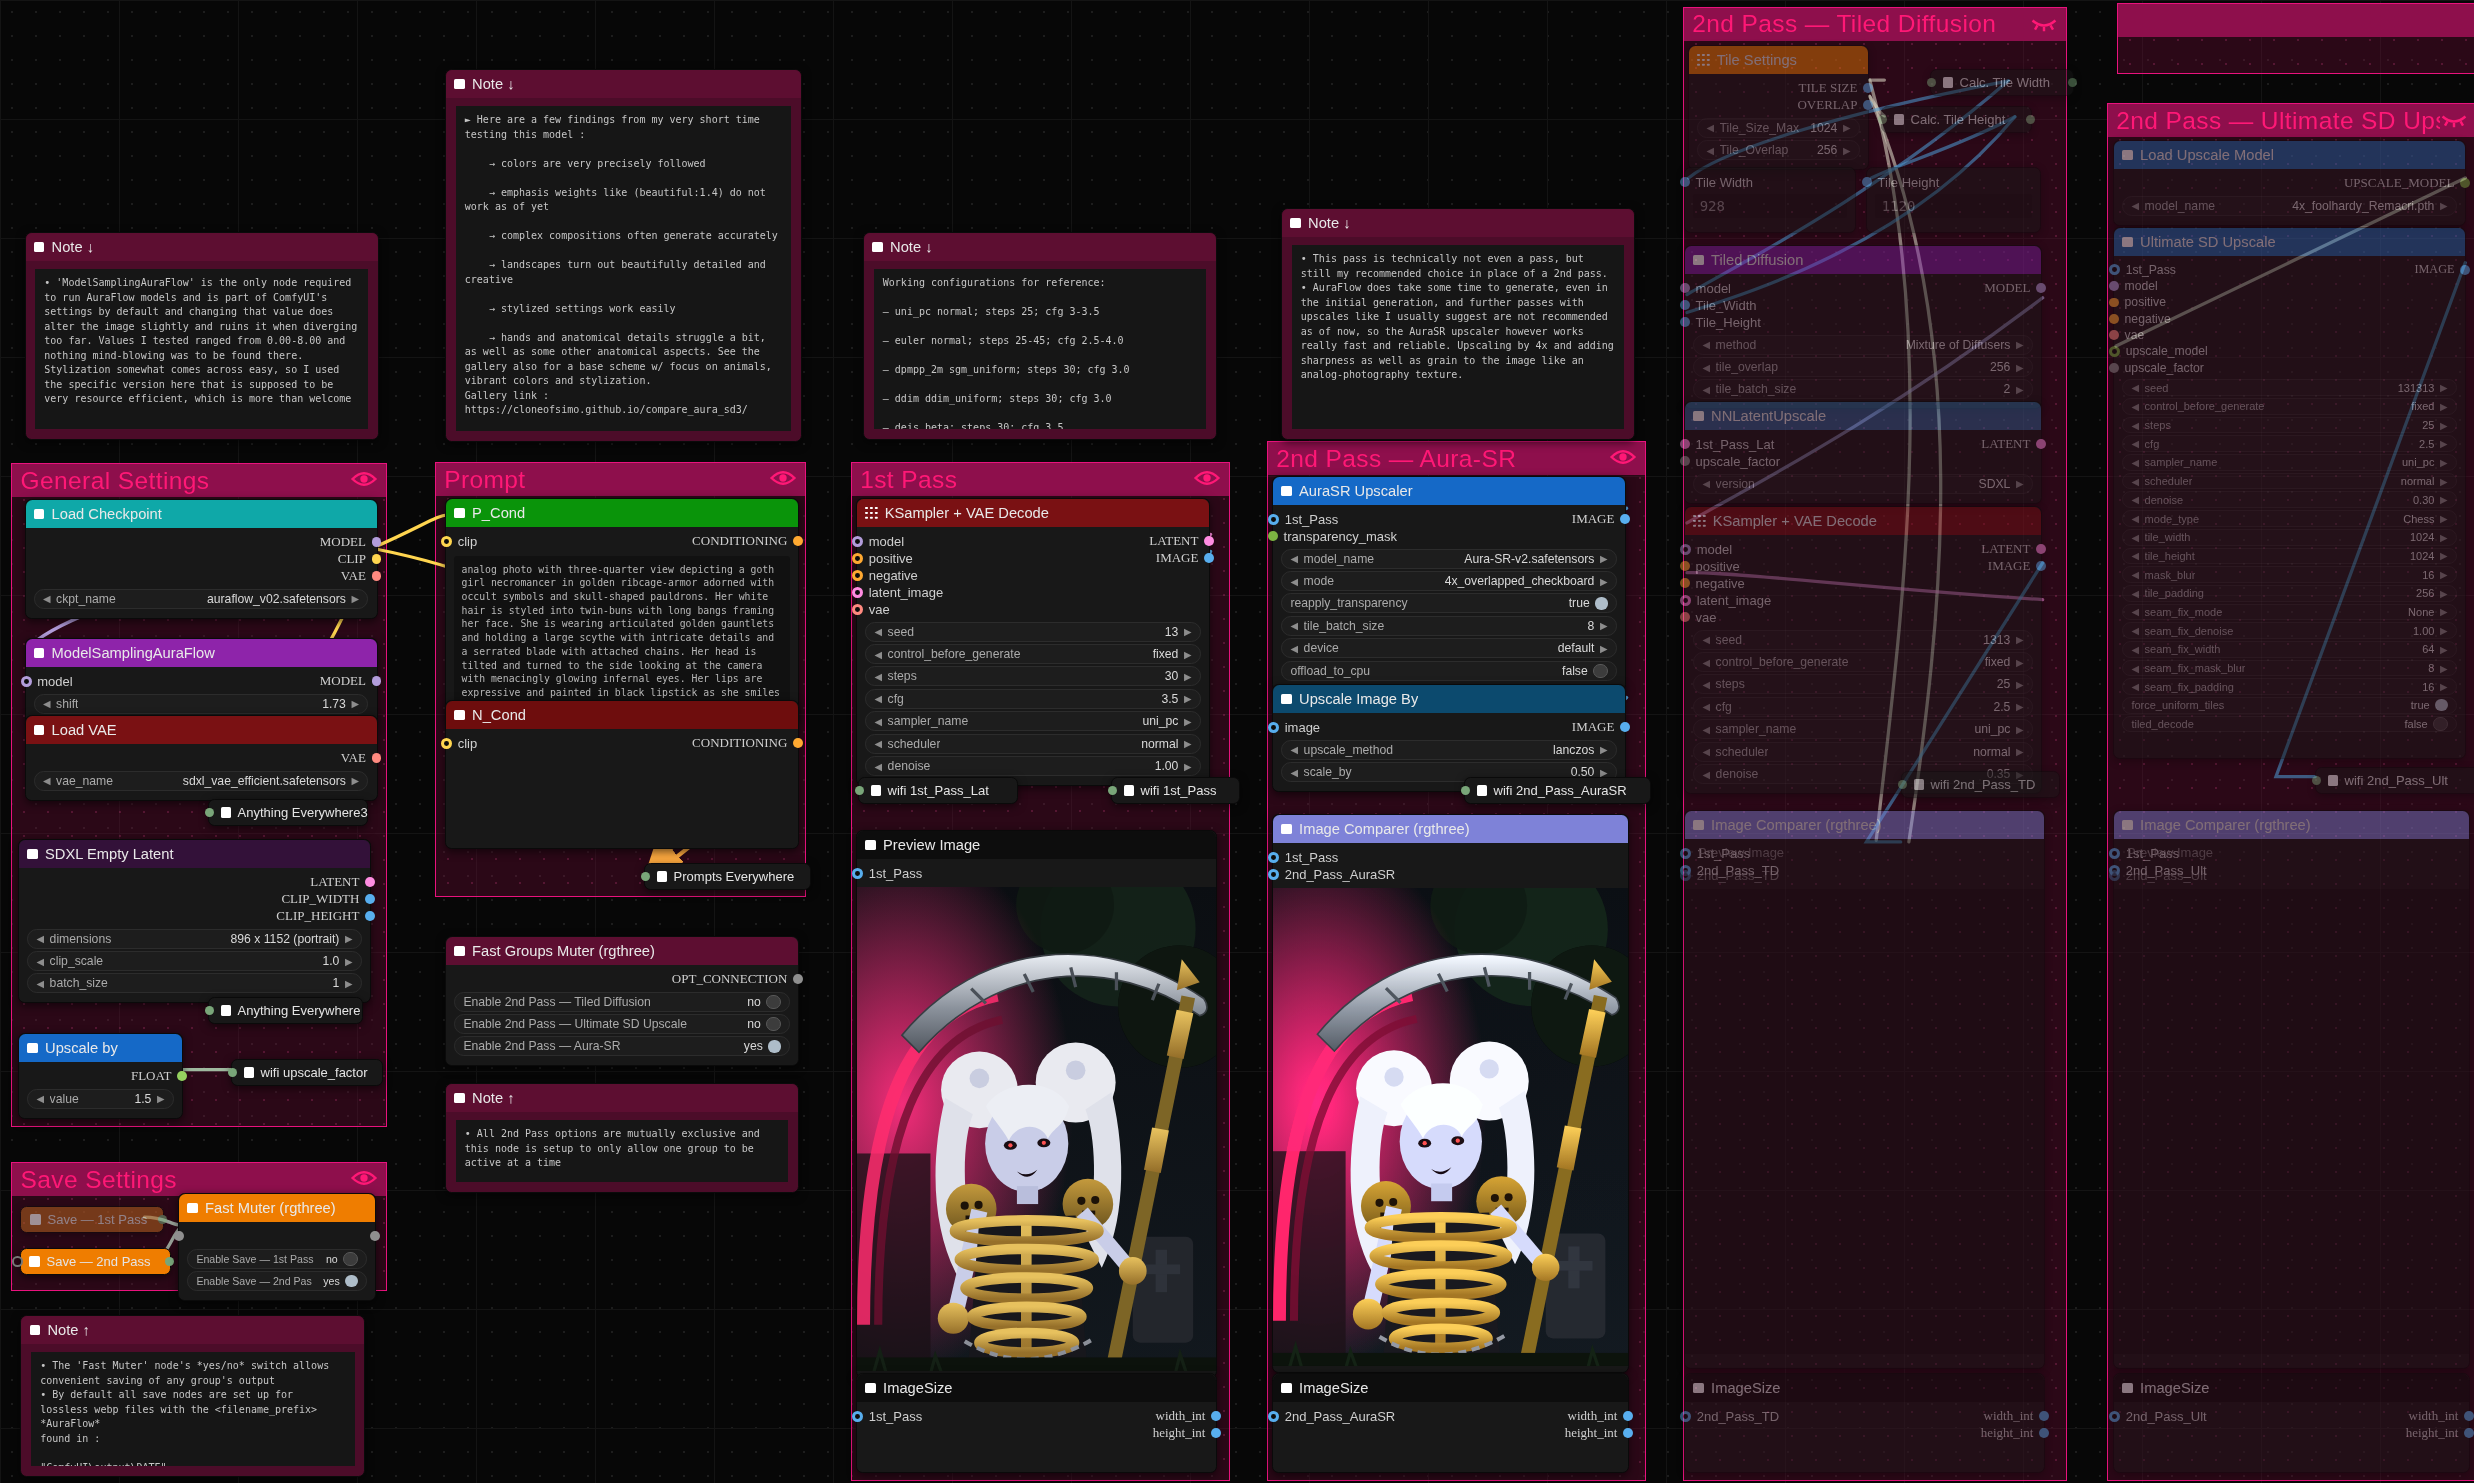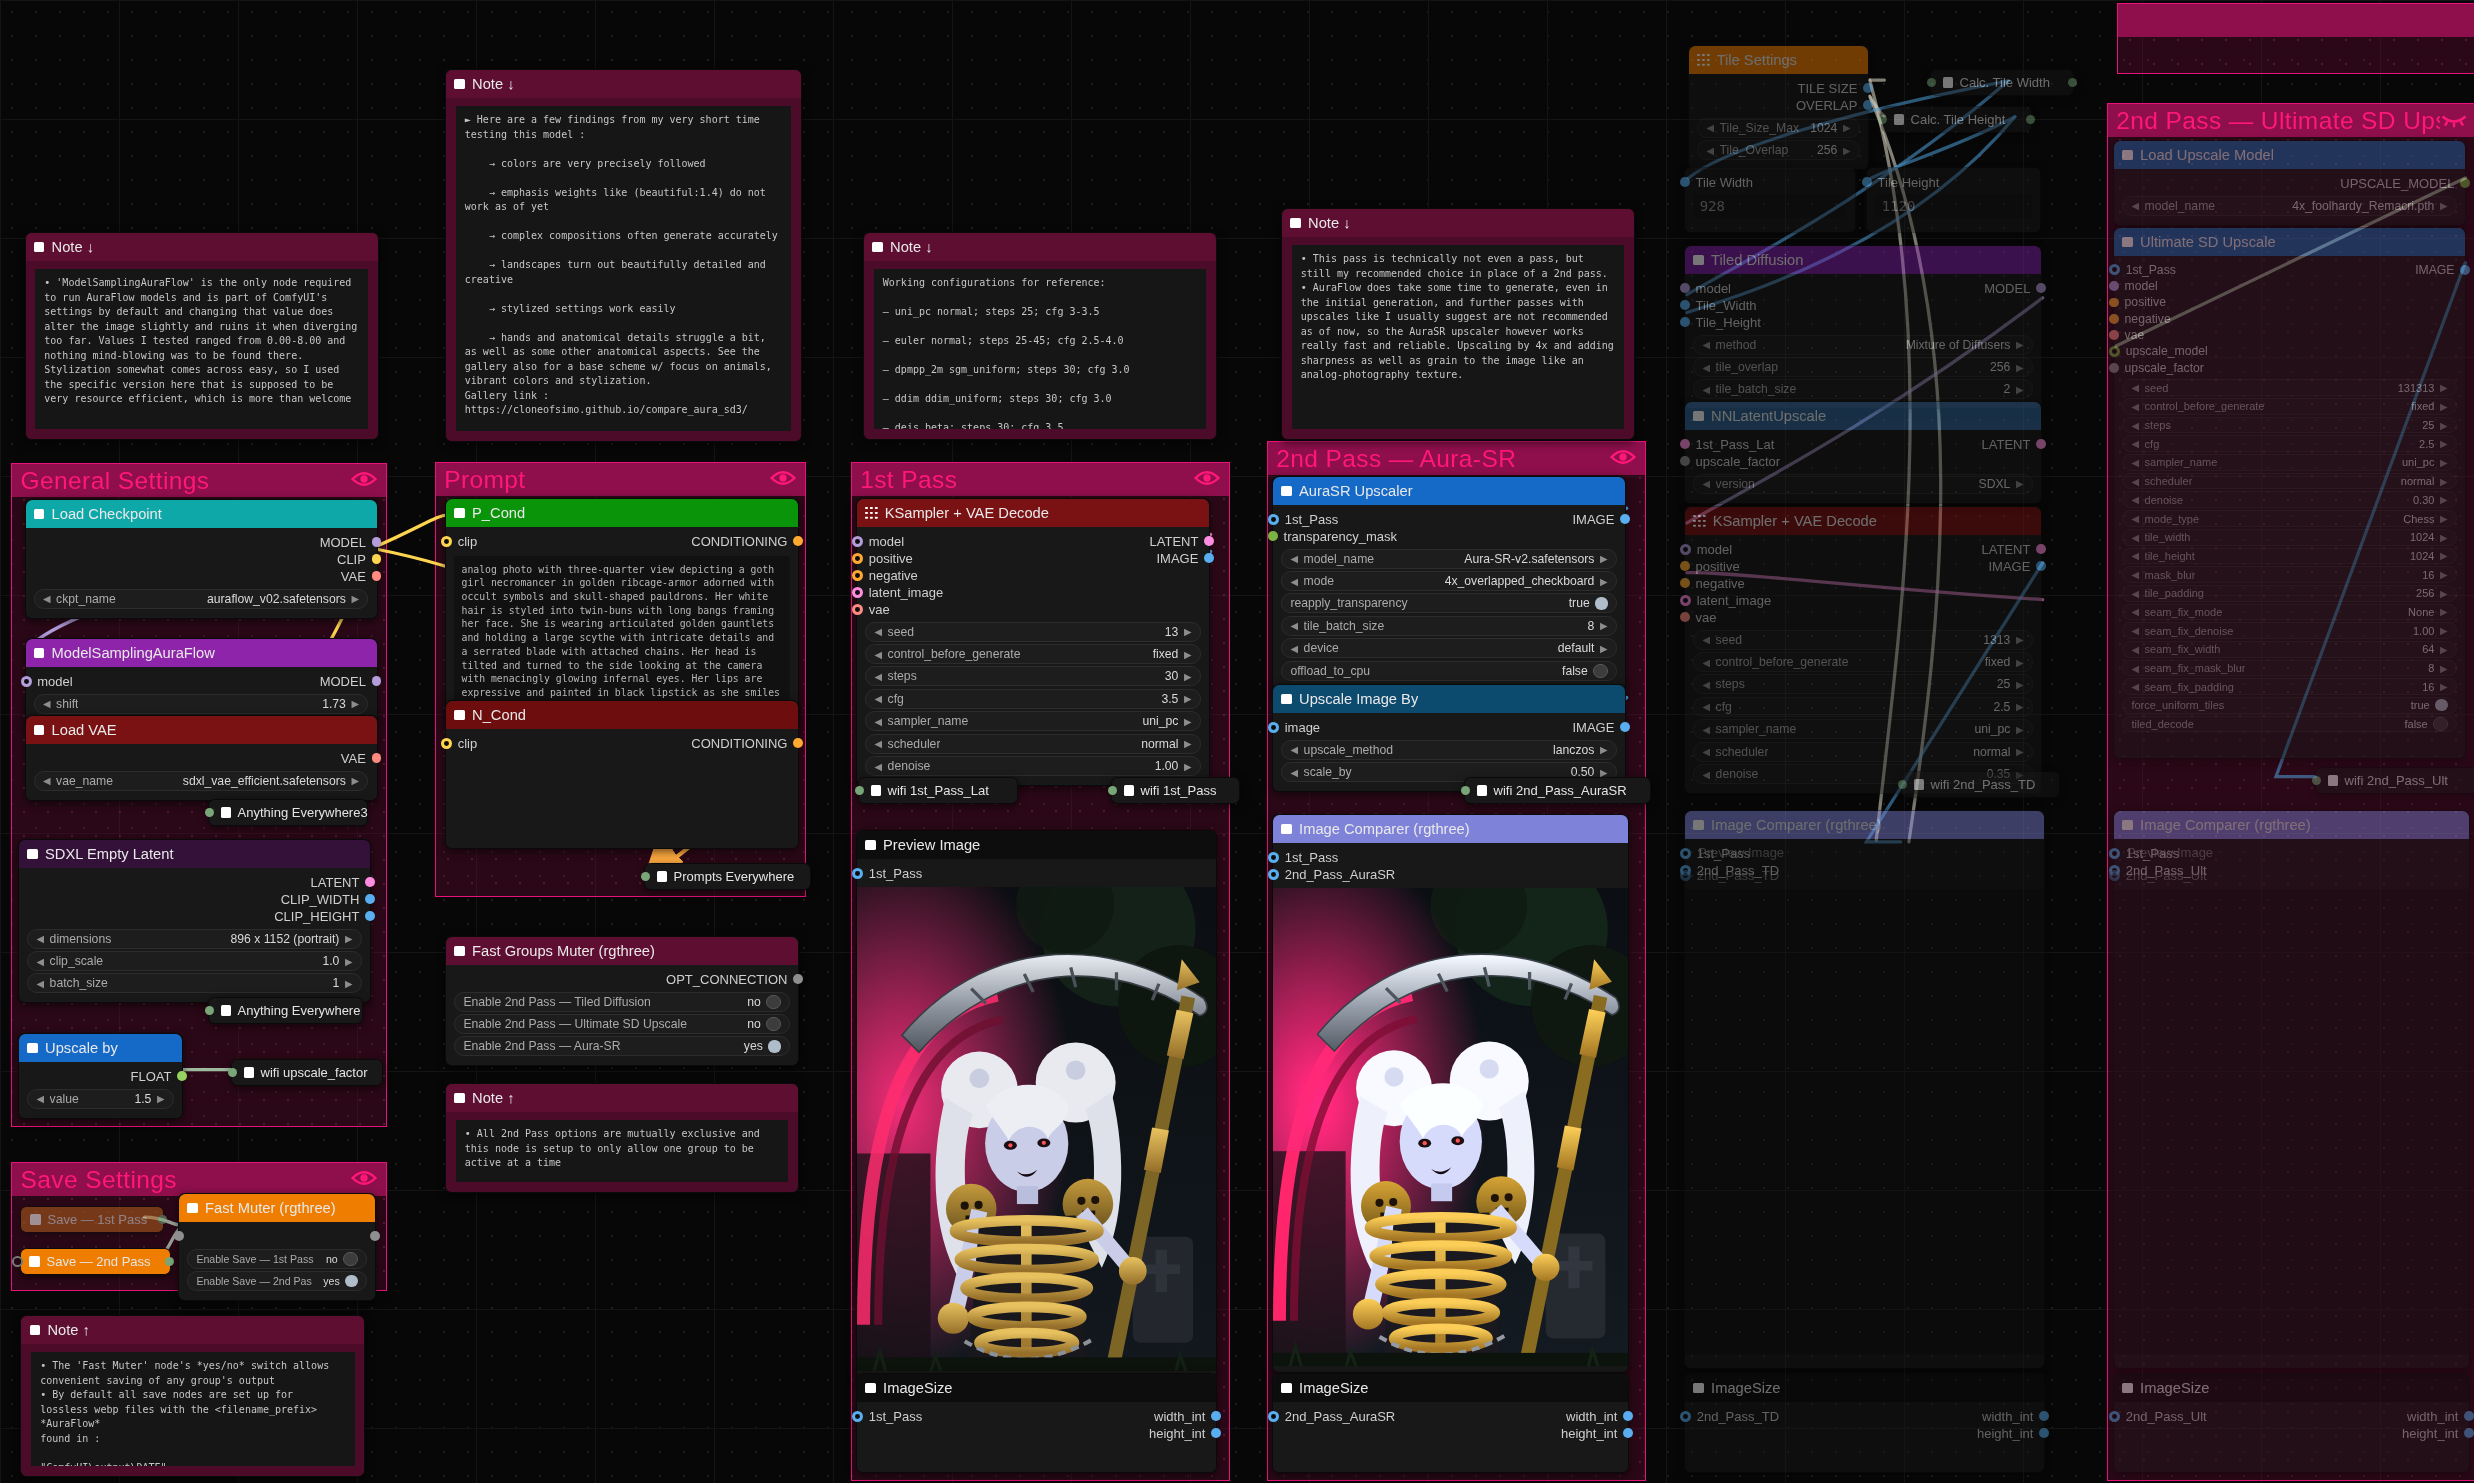--- a/index.html
+++ b/index.html
@@ -26,21 +26,21 @@
   .sq{width:10.6px;height:10.6px;background:#fff;border-radius:1.6px;flex:0 0 auto;}
   .gridicon{position:relative;width:12.2px;height:12.2px;flex:0 0 auto;}
   .gridicon i{position:absolute;width:2.4px;height:2.4px;background:#fff;border-radius:0.8px;
     box-shadow:4.9px 0 #fff,9.8px 0 #fff,0 4.9px #fff,4.9px 4.9px #fff,9.8px 4.9px #fff,0 9.8px #fff,4.9px 9.8px #fff,9.8px 9.8px #fff;}
   .node-body{position:relative;padding:4.1px 0 6.5px 0;}
   
   .slots{display:flex;justify-content:space-between;padding:1.6px 0;}
   .incol,.outcol{display:flex;flex-direction:column;}
   .slot{display:flex;align-items:center;gap:5.7px;height:17px;font-size:13px;color:#cfcfcf;white-space:nowrap;position:relative;}
   .slot.in{margin-left:-4.9px;padding-left:0;}
-  .slot.out{justify-content:flex-end;margin-right:-4.9px;}
+  .slot.out{justify-content:flex-end;margin-right:-4.9px;font-family:Liberation Serif, serif;}
   .slot.ghost{opacity:.55;margin-top:-11.4px;}
   .overlap{position:absolute;left:18px;top:0.8px;color:#9a9a9a;opacity:.75;}
   .dot{width:9.8px;height:9.8px;border-radius:50%;background:var(--c);flex:0 0 auto;}
   .dot.ring{width:4.9px;height:4.9px;background:#0c0c0c;border:3.3px solid var(--c);}
   
   .widget{display:flex;align-items:center;height:18px;margin:2.4px 8.2px;padding:0 8.2px;border-radius:9.8px;
     background:#1d1d1d;border:0.8px solid #2c2c2c;font-size:12.2px;gap:5.7px;}
   .wlabel{color:#ababab;white-space:nowrap;overflow:hidden;}
   .wspace{flex:1;}
   .wvalue{color:#d9d9d9;white-space:nowrap;}
@@ -159,20 +159,29 @@
     </div>
     <div class="group" style="left: 1267px; top: 441px; width: 377px; height: 1038px;">
       <div class="group-header">
         <span class="group-title">2nd Pass — Aura-SR</span>
         <span class="group-eye"><svg width="28" height="18" viewBox="0 0 34 22">
             <path d="M3,11 Q17,-3 31,11 Q17,25 3,11 Z" fill="none" stroke="#ff1876" stroke-width="3"></path>
             <circle cx="17" cy="11" r="4.5" fill="#ff1876"></circle>
           </svg></span>
       </div>
     </div>
+    <div class="group" style="left: 1683px; top: 6.5px; width: 382px; height: 1472px;">
+      <div class="group-header">
+        <span class="group-title">2nd Pass — Tiled Diffusion</span>
+        <span class="group-eye"><svg width="28" height="18" viewBox="0 0 34 22">
+            <path d="M3,8 Q17,20 31,8" fill="none" stroke="#ff1876" stroke-width="3"></path>
+            <path d="M9,14 L6,19 M17,16 L17,21 M25,14 L28,19" stroke="#ff1876" stroke-width="3"></path>
+          </svg></span>
+      </div>
+    </div>
     <div class="group" style="left: 2107px; top: 103px; width: 368px; height: 1376px;">
       <div class="group-header">
         <span class="group-title">2nd Pass — Ultimate SD Upscale</span>
         <span class="group-eye"><svg width="28" height="18" viewBox="0 0 34 22">
             <path d="M3,8 Q17,20 31,8" fill="none" stroke="#ff1876" stroke-width="3"></path>
             <path d="M9,14 L6,19 M17,16 L17,21 M25,14 L28,19" stroke="#ff1876" stroke-width="3"></path>
           </svg></span>
       </div>
     </div>
     <div class="group" style="left: 11.4px; top: 1162px; width: 374px; height: 127px;">

